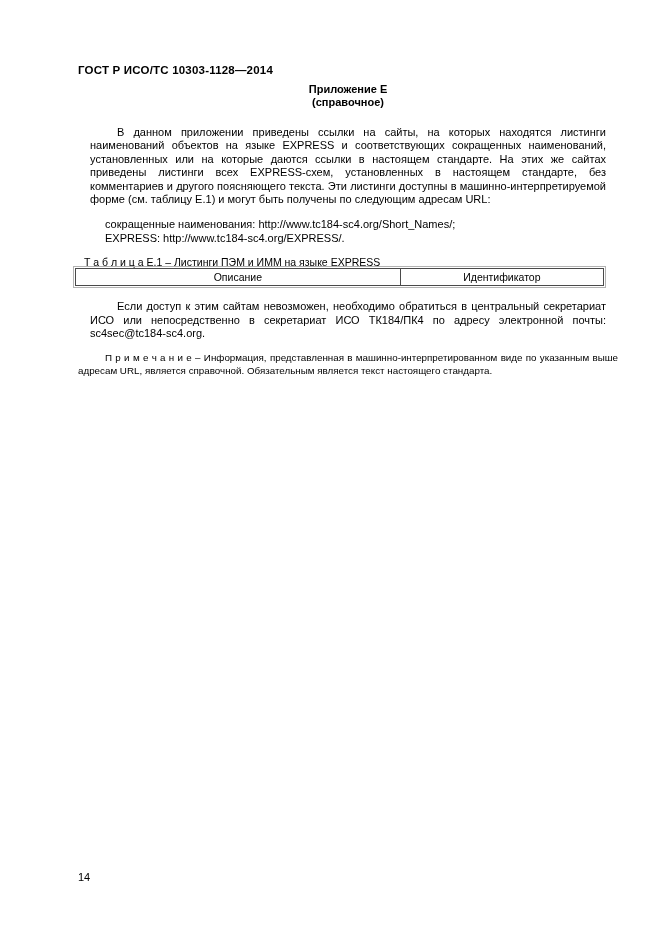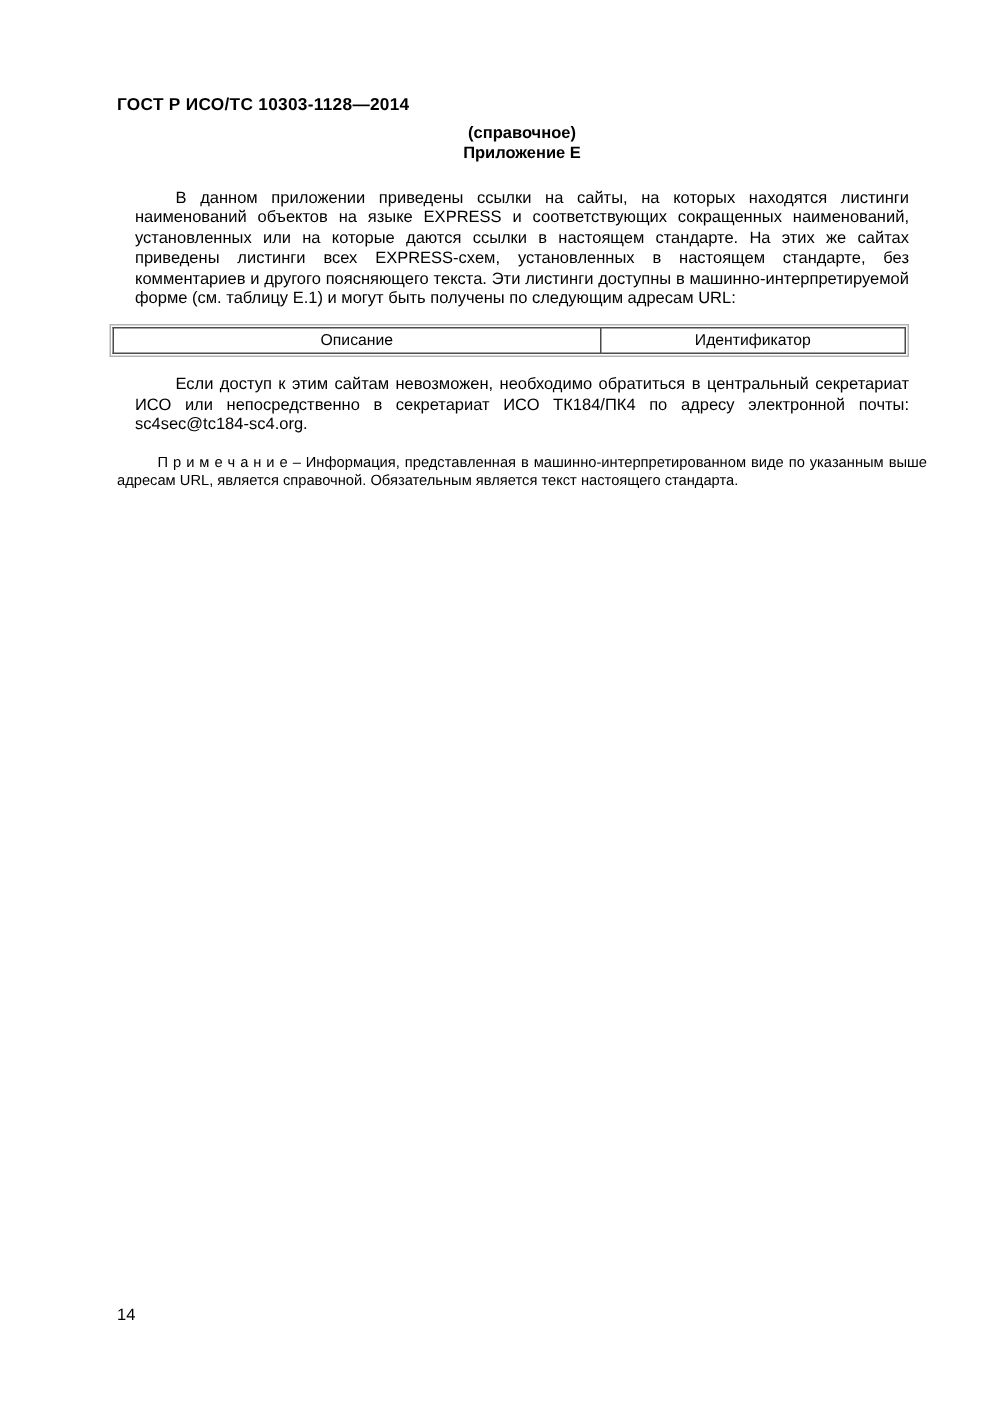--- a/index.html
+++ b/index.html
@@ -53,21 +53,21 @@
     line-height: 13.4px;
     padding-left: 27px;
   }
   .table-caption {
     margin-top: 11px;
     margin-left: 6px;
     font-size: 10.5px;
     line-height: 12px;
   }
   table.listings {
-    margin-top: 10px;
+    margin-top: 0;
     margin-left: -3px;
     width: 529px;
     border-collapse: collapse;
     outline: 1px solid #b3b3b3;
     outline-offset: 1px;
     font-size: 11px;
   }
   table.listings th,
   table.listings td {
     border: 1px solid #4a4a4a;
@@ -98,28 +98,31 @@
   }
 </style>
 </head>
 <body>
 
 <div class="page">
 
   <div class="doc-header">ГОСТ Р ИСО/ТС 10303-1128—2014</div>
 
   <div class="annex-block">
+    <div>Приложение Е</div>
     <div>(справочное)</div>
-    <div>Приложение Е</div>
   </div>
 
 
   <p class="body-par par-intro">В данном приложении приведены ссылки на сайты, на которых находятся листинги наименований объектов на языке EXPRESS и соответствующих сокращенных наименований, установленных или на которые даются ссылки в настоящем стандарте. На этих же сайтах приведены листинги всех EXPRESS-схем, установленных в настоящем стандарте, без комментариев и другого поясняющего текста. Эти листинги доступны в машинно-интерпретируемой форме (см. таблицу Е.1) и могут быть получены по следующим адресам URL:</p>
 
+  <div class="url-line">сокращенные наименования: http://www.tc184-sc4.org/Short_Names/;</div>
+  <div class="url-line">EXPRESS: http://www.tc184-sc4.org/EXPRESS/.</div>
 
+  <div class="table-caption">Т а б л и ц а  Е.1 – Листинги ПЭМ и ИММ на языке EXPRESS</div>
 
   <table class="listings">
     <thead>
       <tr>
         <th class="col-desc">Описание</th>
         <th class="col-id">Идентификатор</th>
       </tr>
     </thead>
     <tbody>
     </tbody>

